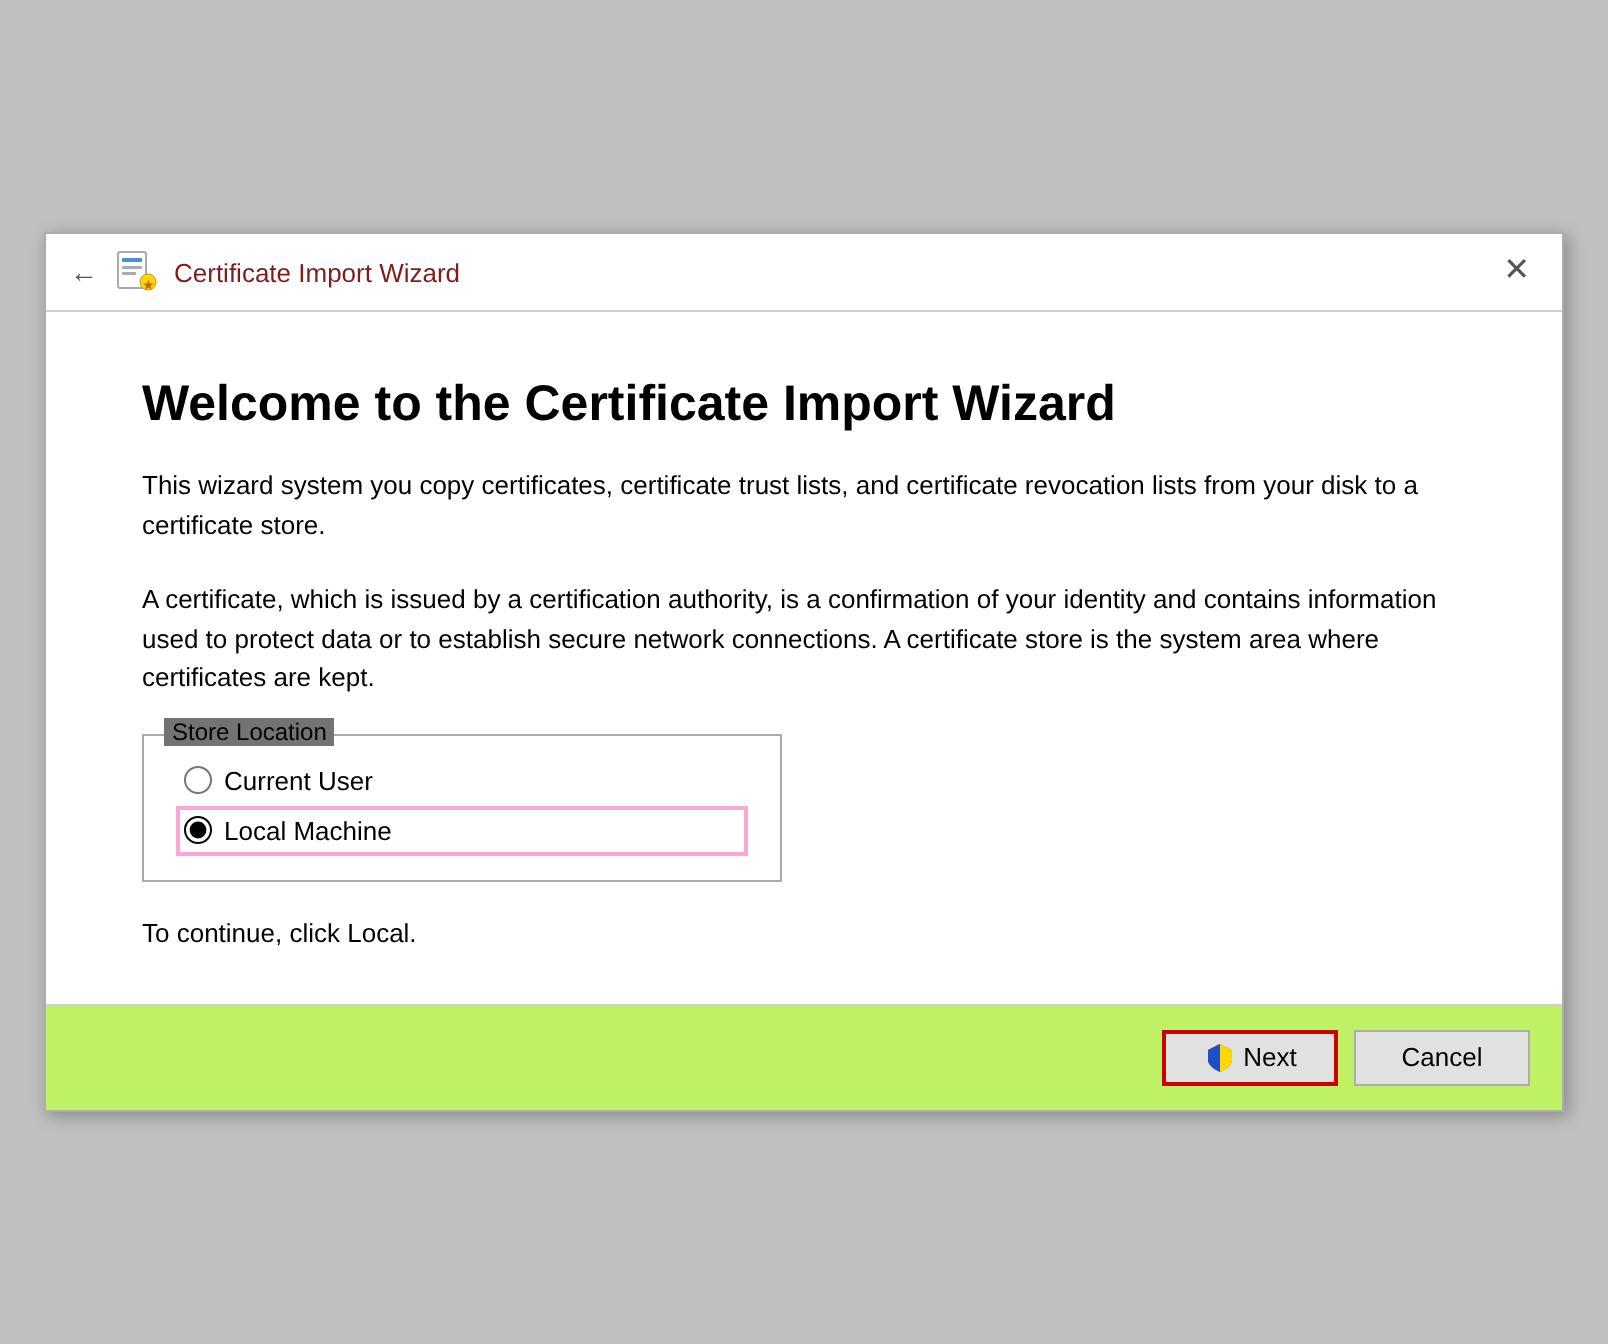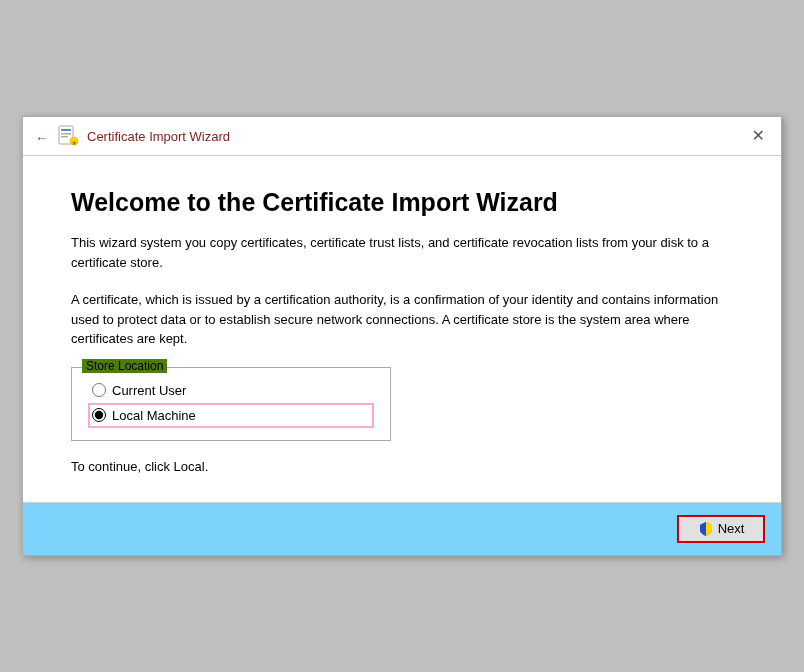--- a/index.html
+++ b/index.html
@@ -78,21 +78,21 @@
       padding: 10px 16px 12px 16px;
       margin-top: 18px;
       margin-bottom: 18px;
       width: 320px;
       position: relative;
     }
     .store-location-legend {
       position: absolute;
       top: -9px;
       left: 10px;
-      background: #4d7c0f;
+      background: #737373;
       padding: 0 4px;
       font-size: 12px;
       color: #000;
     }
     .radio-row {
       display: flex;
       align-items: center;
       gap: 6px;
       padding: 5px 4px;
       font-size: 13px;
@@ -106,21 +106,21 @@
       height: 14px;
       accent-color: #000;
       cursor: pointer;
     }
     .continue-text {
       font-size: 13px;
       margin-top: 8px;
       margin-bottom: 8px;
     }
     .dialog-footer {
-      background: #7dd3fc;
+      background: #bef264;
       border-top: 1px solid #d0d0d0;
       padding: 12px 16px;
       display: flex;
       justify-content: flex-end;
       gap: 8px;
       align-items: center;
     }
     .btn {
       min-width: 88px;
       height: 28px;
@@ -187,14 +187,17 @@
     <button class="btn btn-next">
 
       <svg width="16" height="16" viewBox="0 0 16 16">
         <path d="M8 1 L14 4 L14 9 C14 12.5 8 15 8 15 C8 15 2 12.5 2 9 L2 4 Z" fill="#1e4dc8"></path>
         <path d="M8 1 L8 15 C8 15 14 12.5 14 9 L14 4 Z" fill="#ffd700"></path>
         <path d="M8 1 L8 15 C8 15 2 12.5 2 9 L2 4 Z" fill="#1e4dc8"></path>
         <path d="M8 1 L14 4 L14 9 C14 12.5 8 15 8 15 L8 1 Z" fill="#ffd700"></path>
       </svg>
       <span>Next</span>
     </button>
+    <button class="btn">
+      <span>Cancel</span>
+    </button>
   </div>
 </div>
 
 </body></html>

